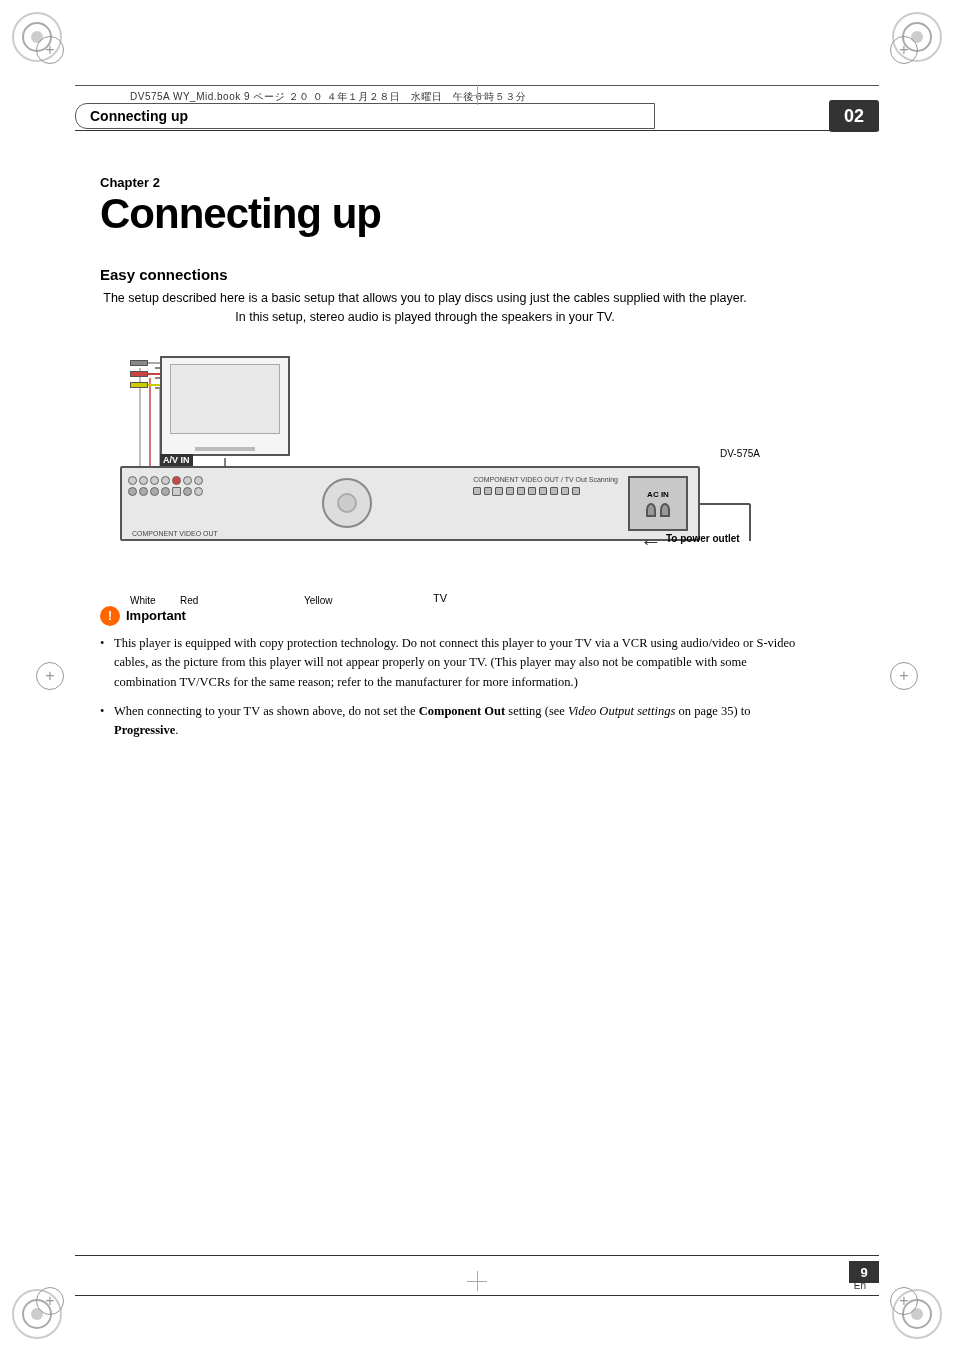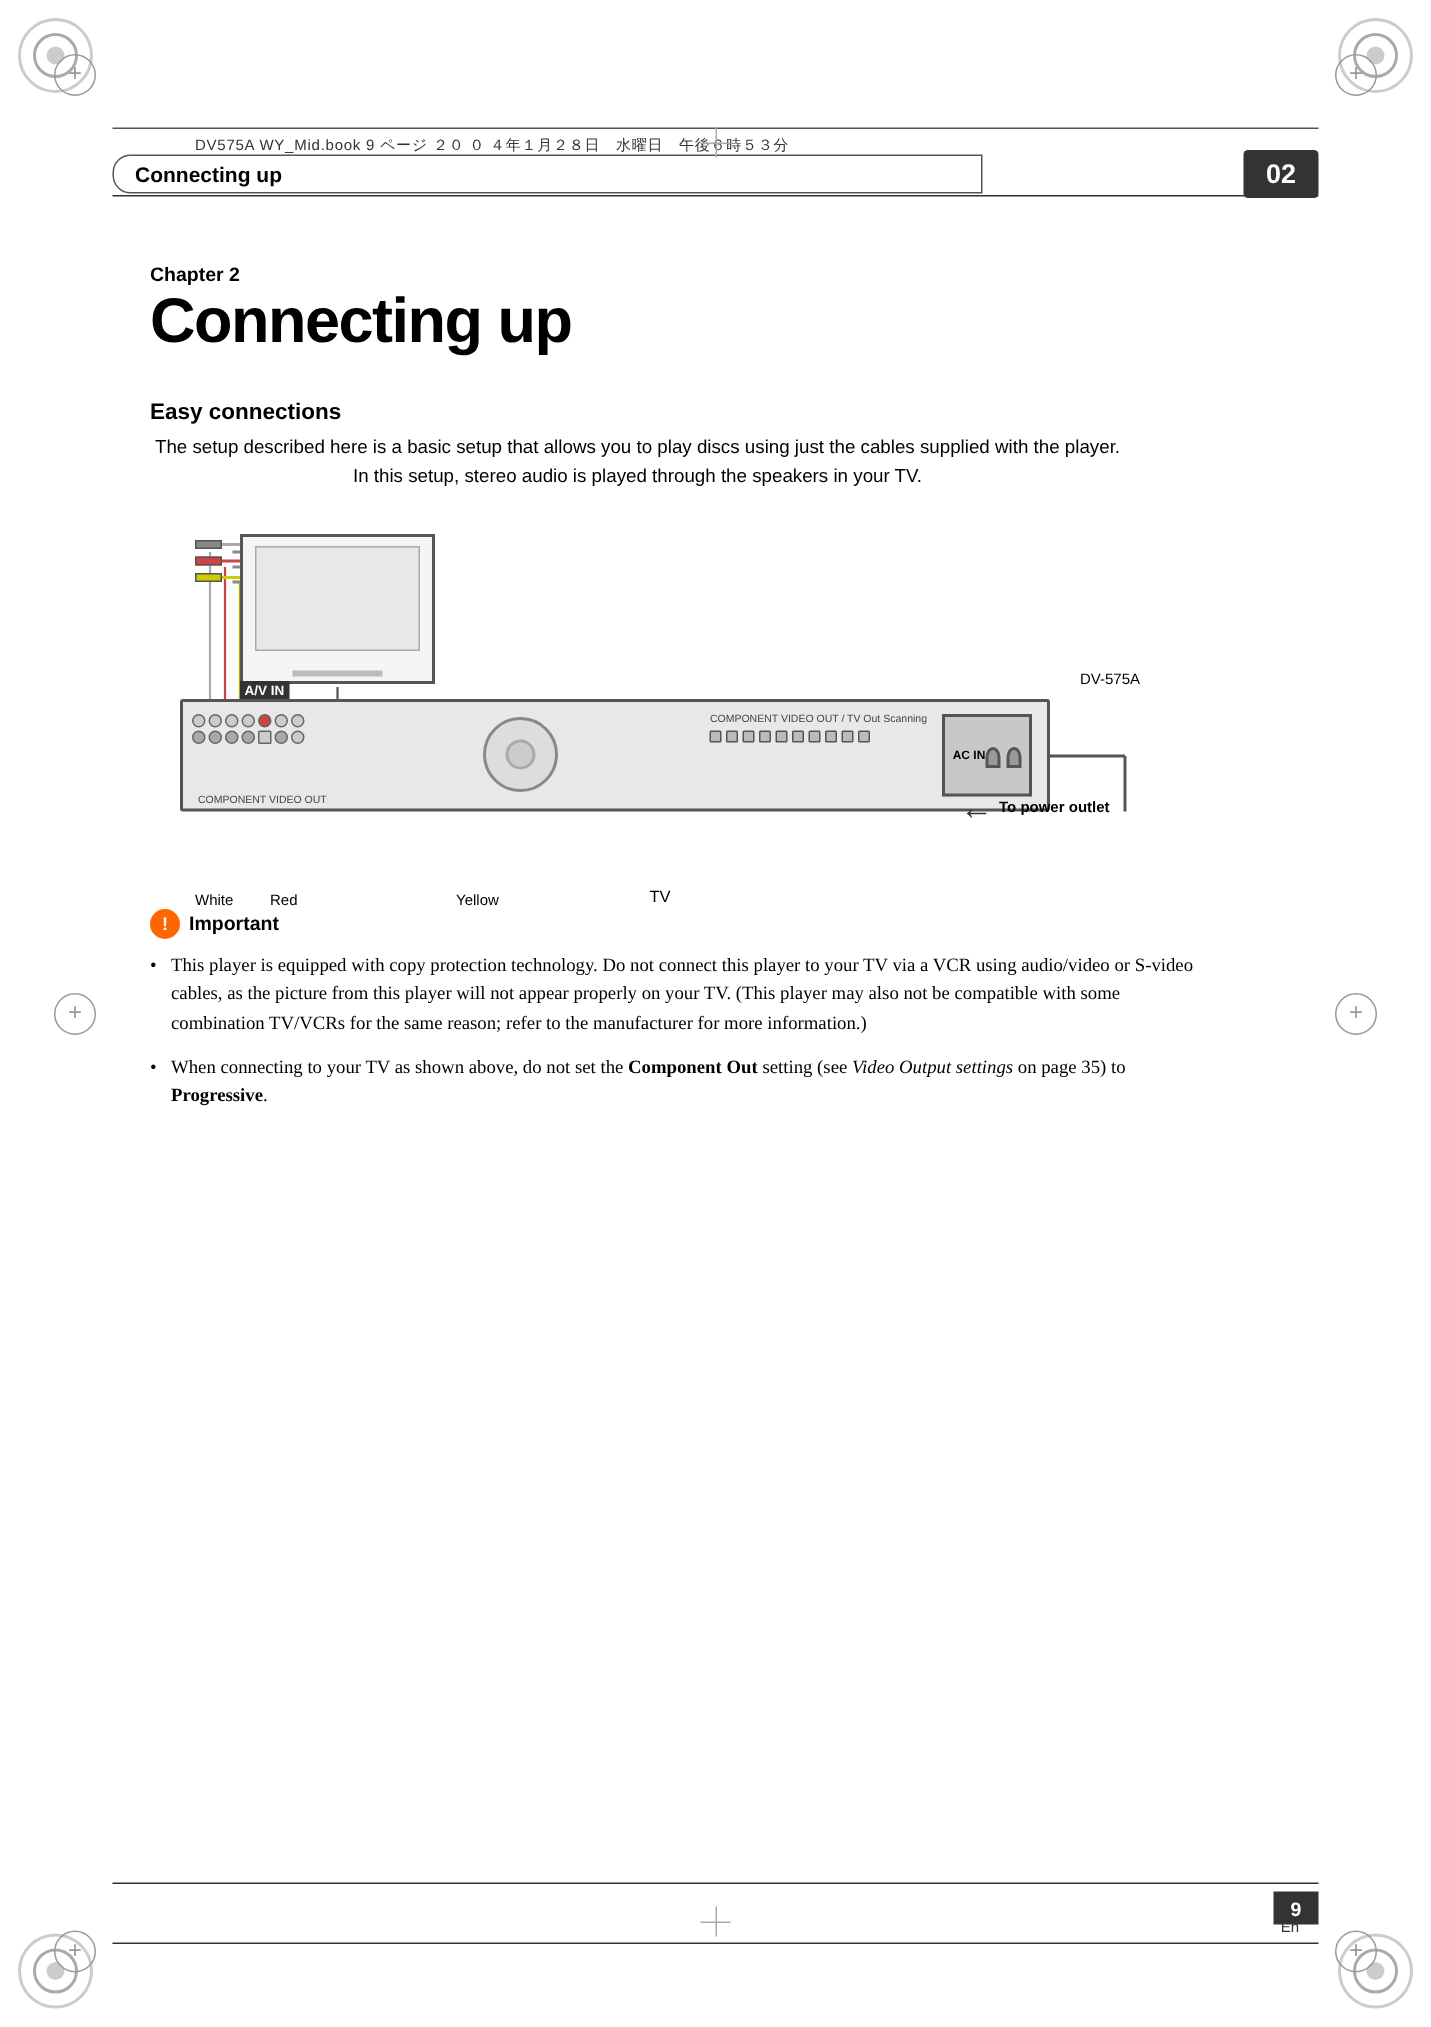--- a/index.html
+++ b/index.html
@@ -502,21 +502,21 @@
           <div style="width:8px;height:8px;border-radius:1px;border:1px solid #555;background:#bbb;"></div>
           <div style="width:8px;height:8px;border-radius:1px;border:1px solid #555;background:#bbb;"></div>
           <div style="width:8px;height:8px;border-radius:1px;border:1px solid #555;background:#bbb;"></div>
           <div style="width:8px;height:8px;border-radius:1px;border:1px solid #555;background:#bbb;"></div>
           <div style="width:8px;height:8px;border-radius:1px;border:1px solid #555;background:#bbb;"></div>
           <div style="width:8px;height:8px;border-radius:1px;border:1px solid #555;background:#bbb;"></div>
           <div style="width:8px;height:8px;border-radius:1px;border:1px solid #555;background:#bbb;"></div>
         </div>
       </div>
 
-      <div style="position:absolute;top:8px;right:10px;width:60px;height:55px;border:2px solid #555;background:#c8c8c8;display:flex;align-items:center;justify-content:center;flex-direction:row;">
+      <div style="position:absolute;top:8px;right:10px;width:60px;height:55px;border:2px solid #555;background:#c8c8c8;display:flex;align-items:center;justify-content:center;flex-direction:column;">
         <div style="font-size:8px;font-weight:bold;">AC IN</div>
         <div style="display:flex;gap:4px;margin-top:4px;">
           <div style="width:10px;height:14px;border-radius:50% 50% 0 0;border:2px solid #555;background:#999;"></div>
           <div style="width:10px;height:14px;border-radius:50% 50% 0 0;border:2px solid #555;background:#999;"></div>
         </div>
       </div>
 
       <div class="comp-video-label">COMPONENT VIDEO OUT</div>
     </div>
 

